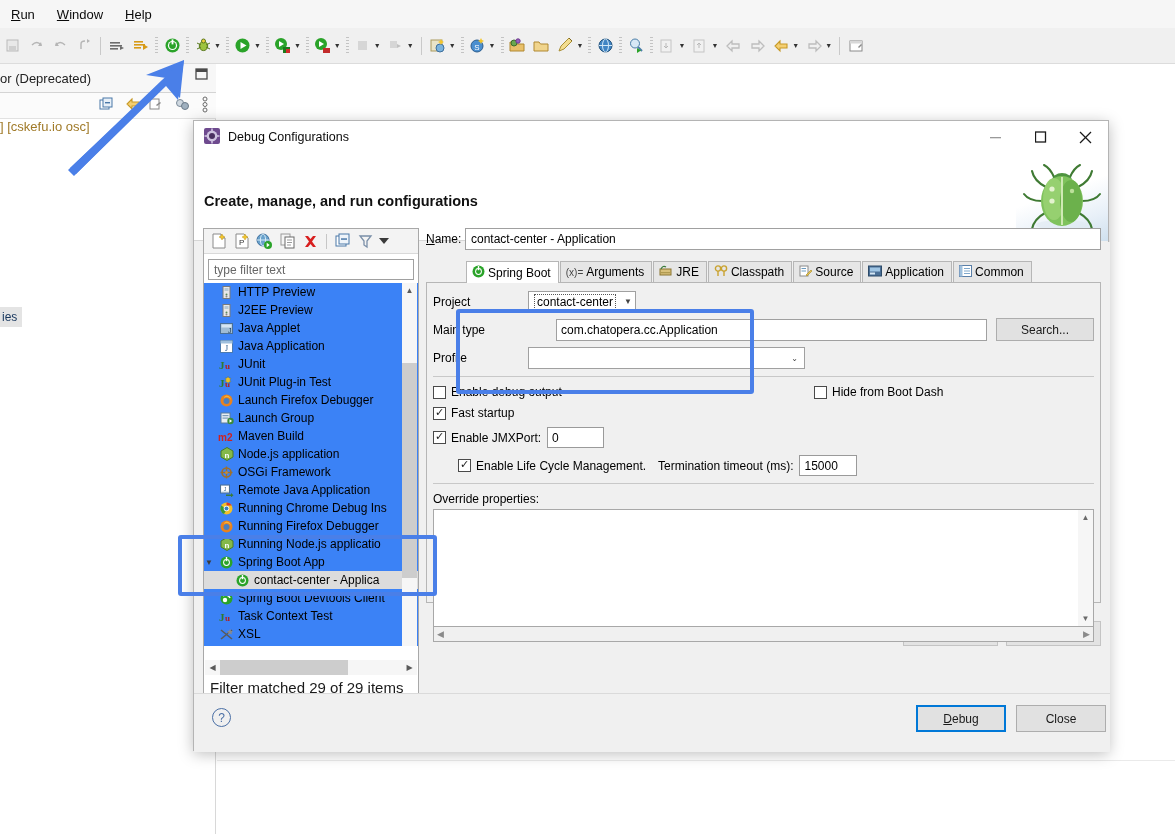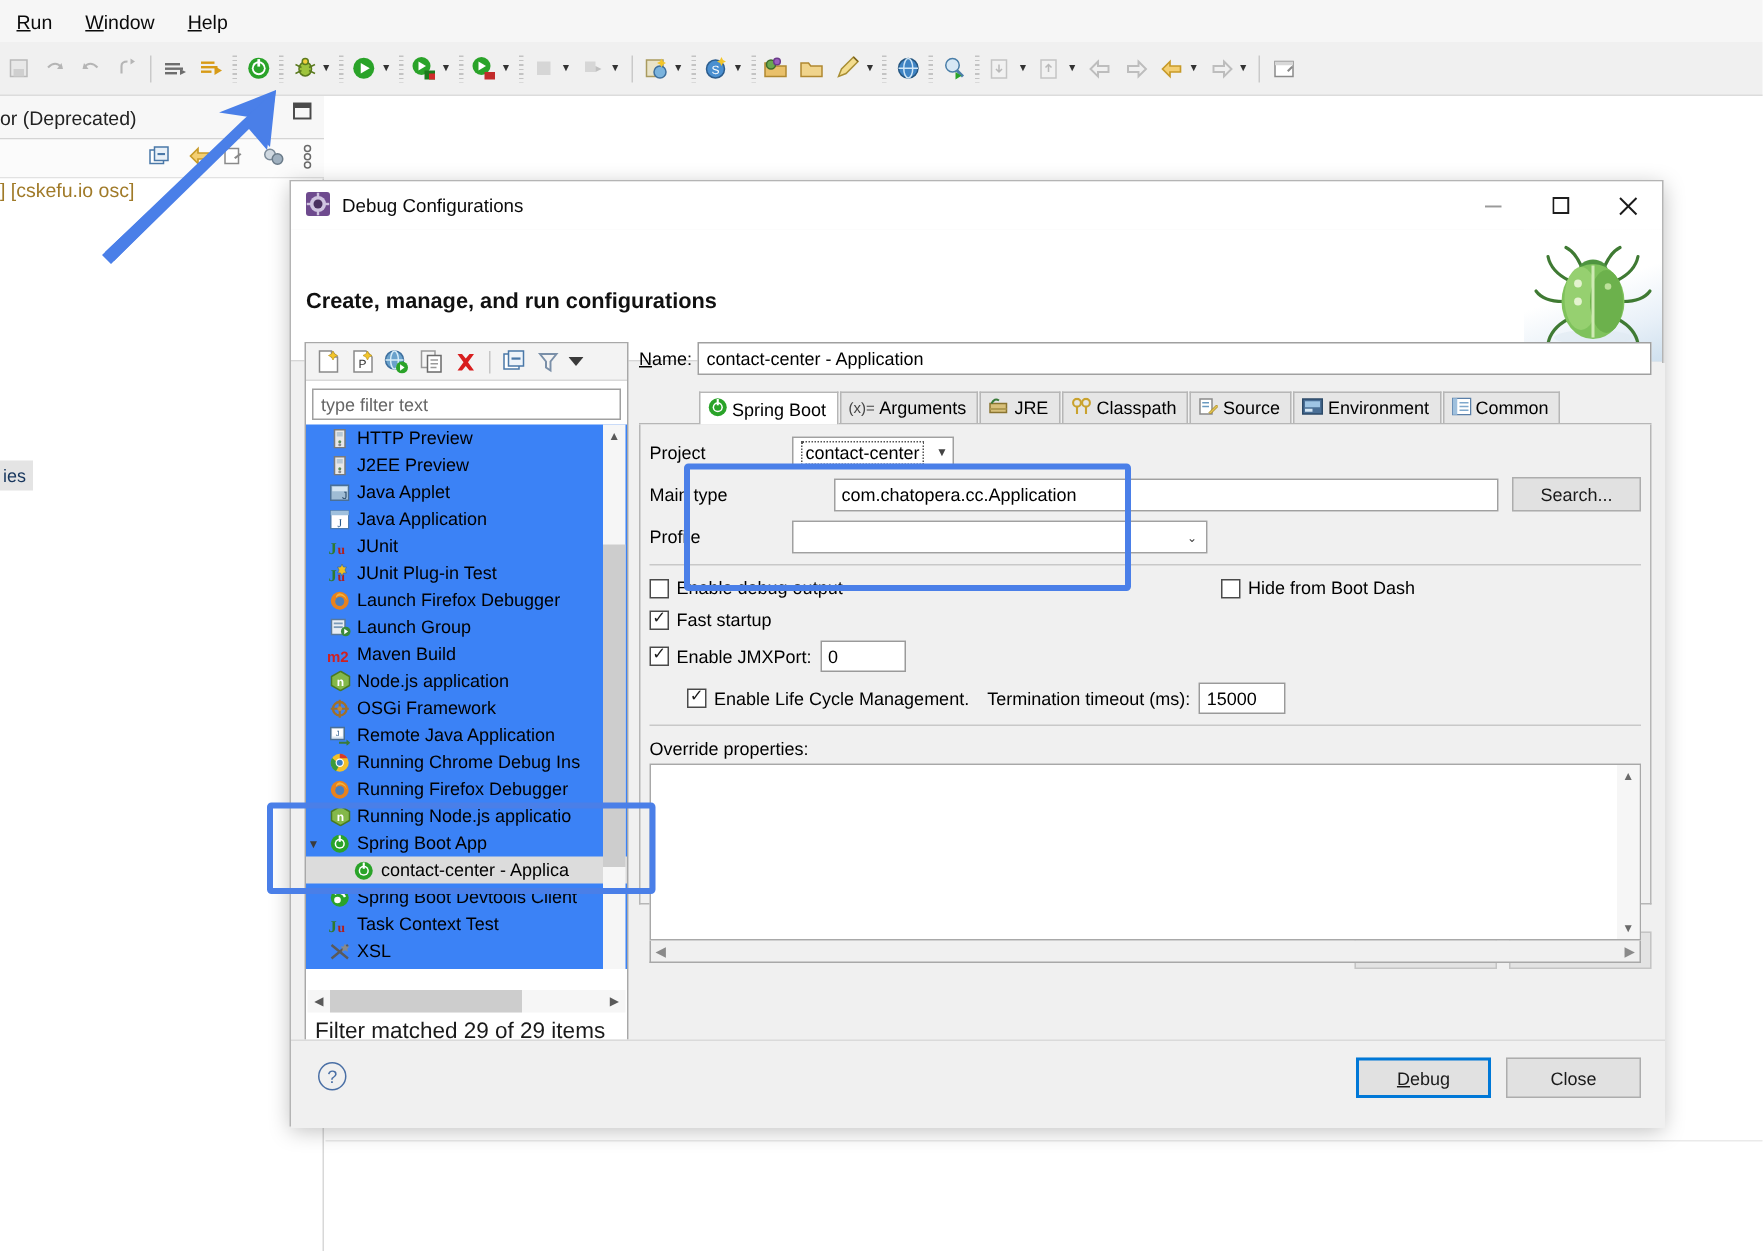--- a/index.html
+++ b/index.html
@@ -243,21 +243,21 @@
   .dlg-footer {
     position: absolute; left: 0; bottom: 0; width: 916px; height: 57px;
     background: #f0f0f0; border-top: 1px solid #dadada;
   }
   .help-ico {
     position: absolute; left: 18px; top: 14px;
     width: 19px; height: 19px; border: 1.5px solid #4a6fa5; border-radius: 50%;
     display: flex; align-items: center; justify-content: center;
     font-size: 12px; color: #4a6fa5;
   }
-  .footer-btns { position: absolute; right: 16px; top: 11px; display: flex; gap: 10px; }
+  .footer-btns { position: absolute; right: 4px; top: 11px; display: flex; gap: 10px; }
   .footer-btns .btn { min-width: 90px; height: 27px; }
   .u { text-decoration: underline; }
 
   
   .anno { position: absolute; border: 4px solid #4a7fe8; pointer-events: none; }
   .anno-tree { left: 178px; top: 535px; width: 259px; height: 61px; border-radius: 3px; }
   .anno-form { left: 456px; top: 309px; width: 298px; height: 85px; border-radius: 3px; }
   .anno-arrow { position: absolute; left: 62px; top: 56px; width: 130px; height: 120px; }
 </style>
 </head>
@@ -930,21 +930,21 @@
           <span>Source</span>
         </div>
         <div class="tab">
           <span>
             <svg width="14" height="12">
                 <rect x="0.5" y="1" width="13" height="10" fill="#4a6f96" stroke="#2c4a68"></rect>
                 <rect x="2" y="2.5" width="10" height="4" fill="#9fc5e4"></rect>
                 <rect x="2" y="7.5" width="5" height="2" fill="#d4e6f4"></rect>
               </svg>
           </span>
-          <span>Environment</span>
+          <span>Application</span>
         </div>
         <div class="tab">
           <span>
             <svg width="13" height="12">
                 <rect x="0.5" y="0.5" width="12" height="11" fill="#fff" stroke="#5a7fa8"></rect>
                 <rect x="0.5" y="0.5" width="3" height="11" fill="#9fc0dd"></rect>
                 <line x1="5" y1="3.5" x2="11" y2="3.5" stroke="#7fa8cc"></line>
                 <line x1="5" y1="6" x2="11" y2="6" stroke="#7fa8cc"></line>
                 <line x1="5" y1="8.5" x2="11" y2="8.5" stroke="#7fa8cc"></line>
               </svg>
@@ -961,21 +961,21 @@
             <span class="inner"><span class="cv">contact-center</span></span>
             <span class="chev">▼</span>
           </div>
         </div>
 
         <div class="frow">
           <div class="flbl">Main type</div>
           <div class="txt" style="flex:1;margin-left:28px;">
             <span>com.chatopera.cc.Application</span>
           </div>
-          <div class="btn" style="margin-left:9px;width:86px;">
+          <div class="btn" style="margin-left:9px;width:98px;">
             <span>Search...</span>
           </div>
         </div>
 
         <div class="frow">
           <div class="flbl">Profile</div>
           <div class="combo-wide" style="width:277px;">
             <span class="chev">⌄</span>
           </div>
         </div>

